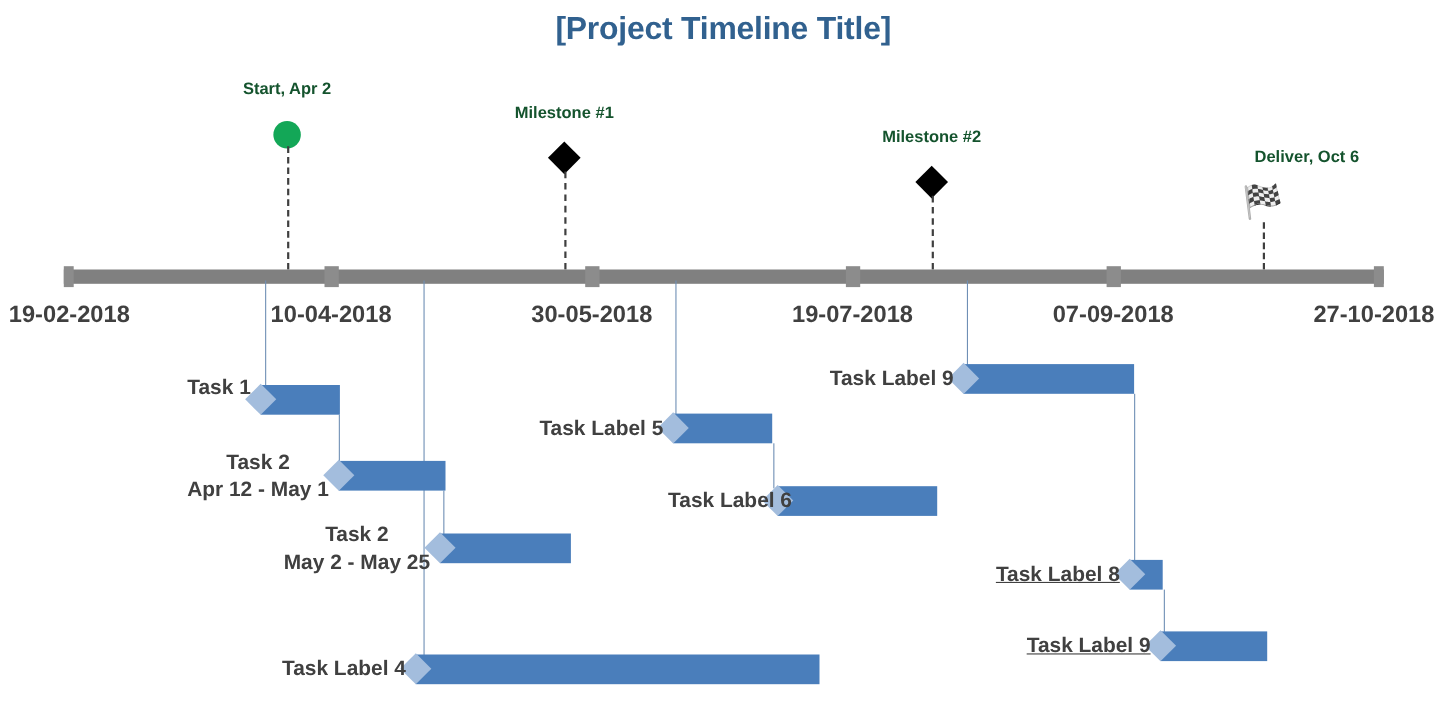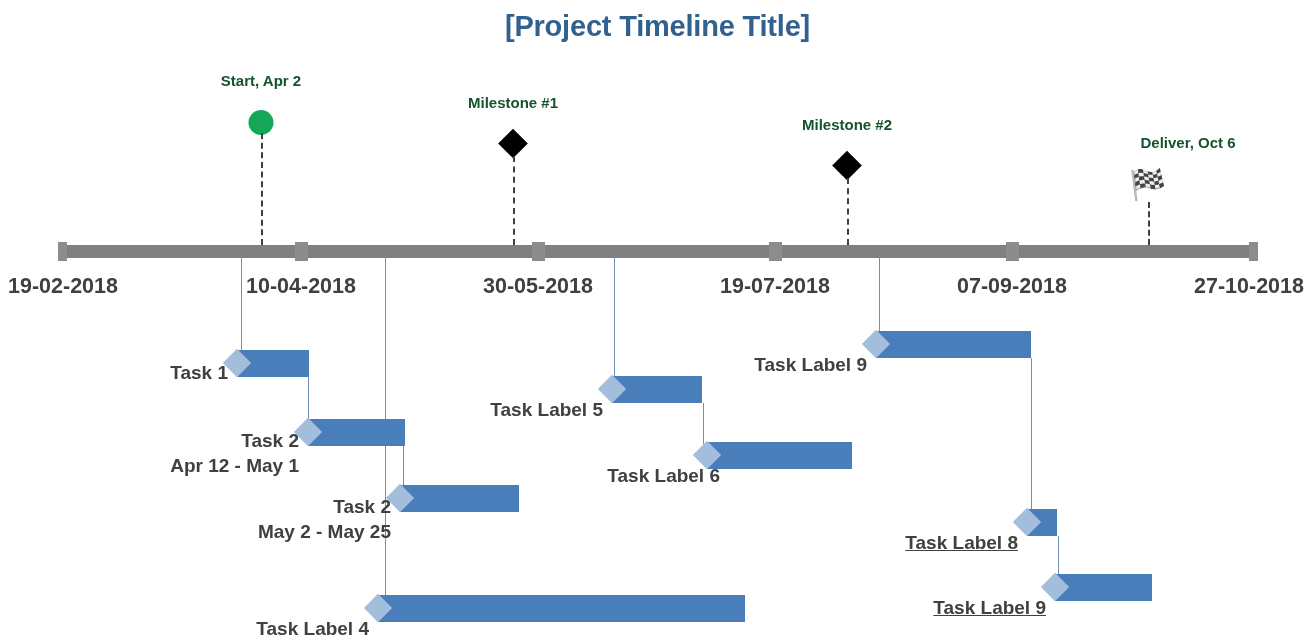--- a/index.html
+++ b/index.html
@@ -100,24 +100,23 @@
     width:20px;height:20px;
     background:#a3bddd;
     transform:rotate(45deg);
   }
   .task-label{
     position:absolute;
     font-size:19px;
     font-weight:bold;
     color:#404040;
     white-space:nowrap;
-    text-align:right;
+    text-align:center;
     transform:translateX(-100%);
     line-height:25px;
-    margin-top:20px;
   }
   .task-label .l2{display:block;}
 
   
   .conn-v{
     position:absolute;
     width:1px;
     background:#4a7ebb;
   }
   .conn-v.thin{background:#6f8fb5;}

